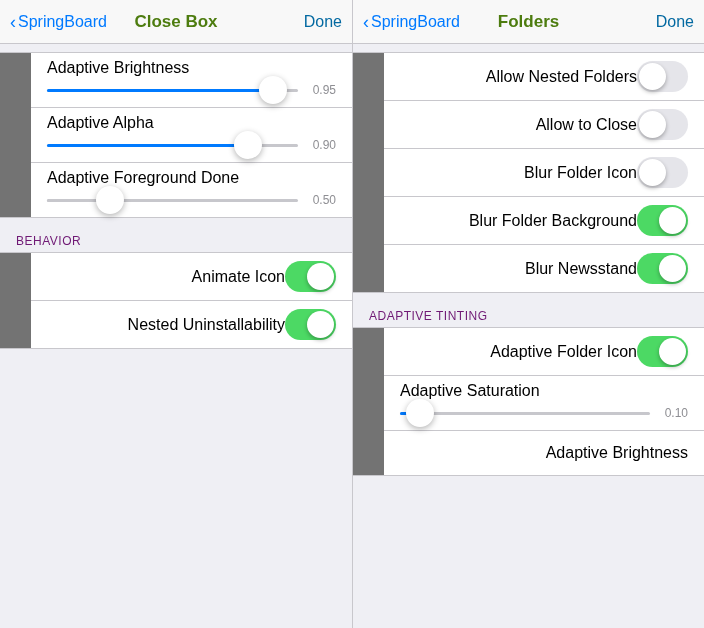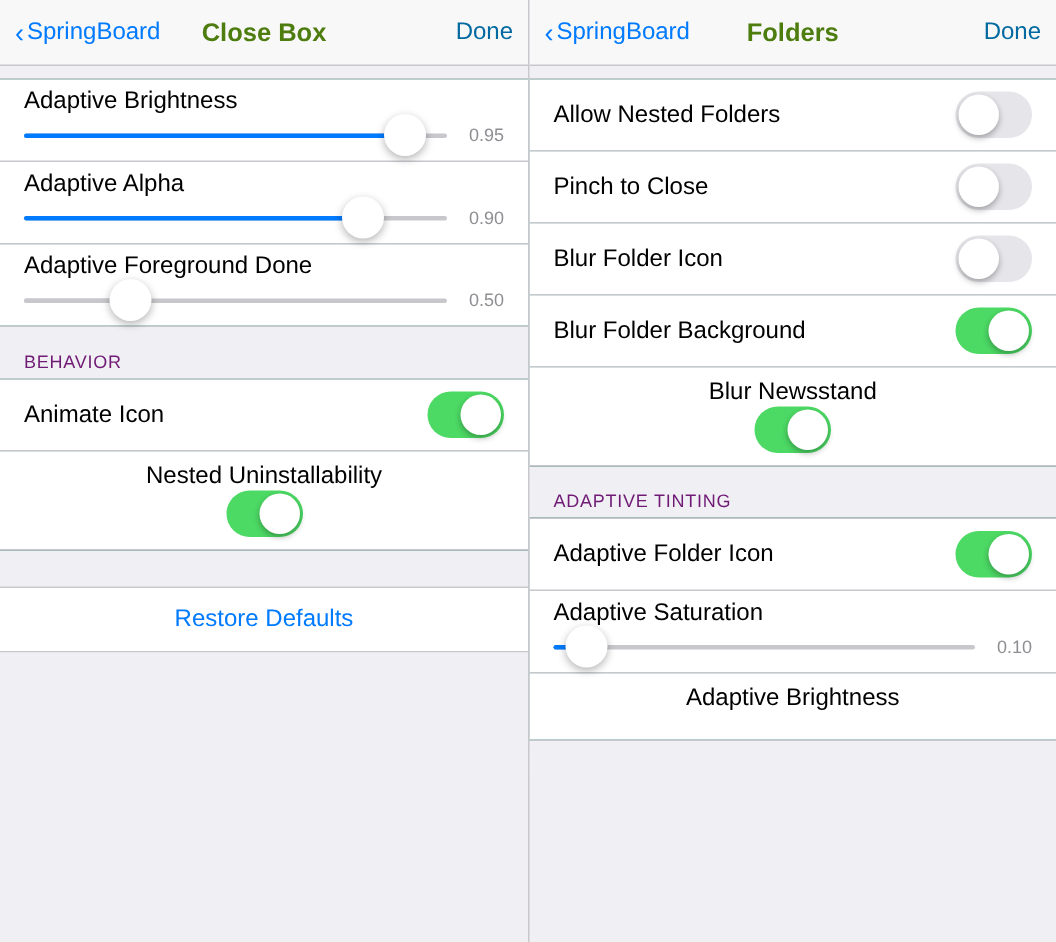--- a/index.html
+++ b/index.html
@@ -76,39 +76,39 @@
     .section-header {
       background: #efeff4;
       padding: 8px 16px 4px 16px;
       font-size: 12px;
       color: #701a75;
       letter-spacing: 0.5px;
       text-transform: uppercase;
     }
 
     .cell-group {
-      background: #0f766e;
+      background: #737373;
       border-top: 1px solid #c8c7cc;
       border-bottom: 1px solid #c8c7cc;
       margin-bottom: 8px;
+      padding-left: 31px;
     }
 
     .cell {
       display: flex;
       align-items: center;
-      justify-content: space-between;
+      justify-content: flex-end;
       min-height: 44px;
       padding: 8px 16px;
       border-bottom: 1px solid #c8c7cc;
       background: #fff;
     }
 
     .cell:last-child {
       border-bottom: none;
-      flex-direction: column;
     }
 
     .cell-label {
       font-size: 16px;
       color: #000;
     }
 
     
     .toggle {
       width: 51px;
@@ -289,23 +289,20 @@
       <div class="cell">
         <span class="cell-label">Nested Uninstallability</span>
         <div class="toggle on">
           <div class="toggle-knob"></div>
         </div>
       </div>
     </div>
 
     <div style="height:16px; background:#efeff4;"></div>
 
-    <div class="restore-defaults-container">
-      <span class="restore-defaults-text">Restore Defaults</span>
-    </div>
 
     <div style="height:16px; background:#efeff4;"></div>
   </div>
 </div>
 
 <div class="panel" style="border-left:1px solid #c8c7cc;">
   <div class="nav-bar">
     <div class="nav-bar-inner">
       <div class="nav-back">
         <span class="chevron">‹</span>
@@ -319,21 +316,21 @@
   <div class="content">
     <div class="top-spacer"></div>
     <div class="cell-group">
       <div class="cell">
         <span class="cell-label">Allow Nested Folders</span>
         <div class="toggle off">
           <div class="toggle-knob"></div>
         </div>
       </div>
       <div class="cell">
-        <span class="cell-label">Pinch to Close</span>
+        <span class="cell-label">Allow to Close</span>
         <div class="toggle off">
           <div class="toggle-knob"></div>
         </div>
       </div>
       <div class="cell">
         <span class="cell-label">Blur Folder Icon</span>
         <div class="toggle off">
           <div class="toggle-knob"></div>
         </div>
       </div>

